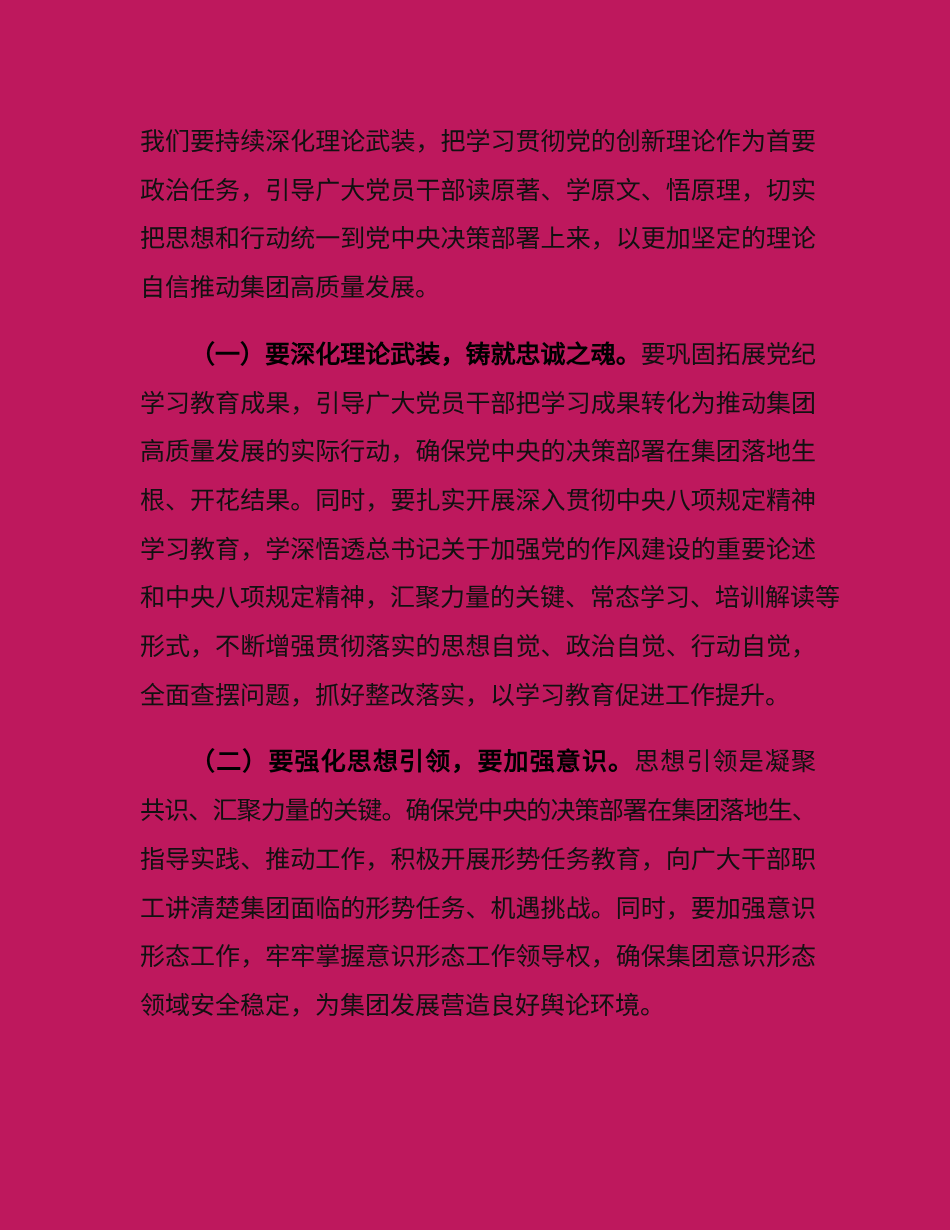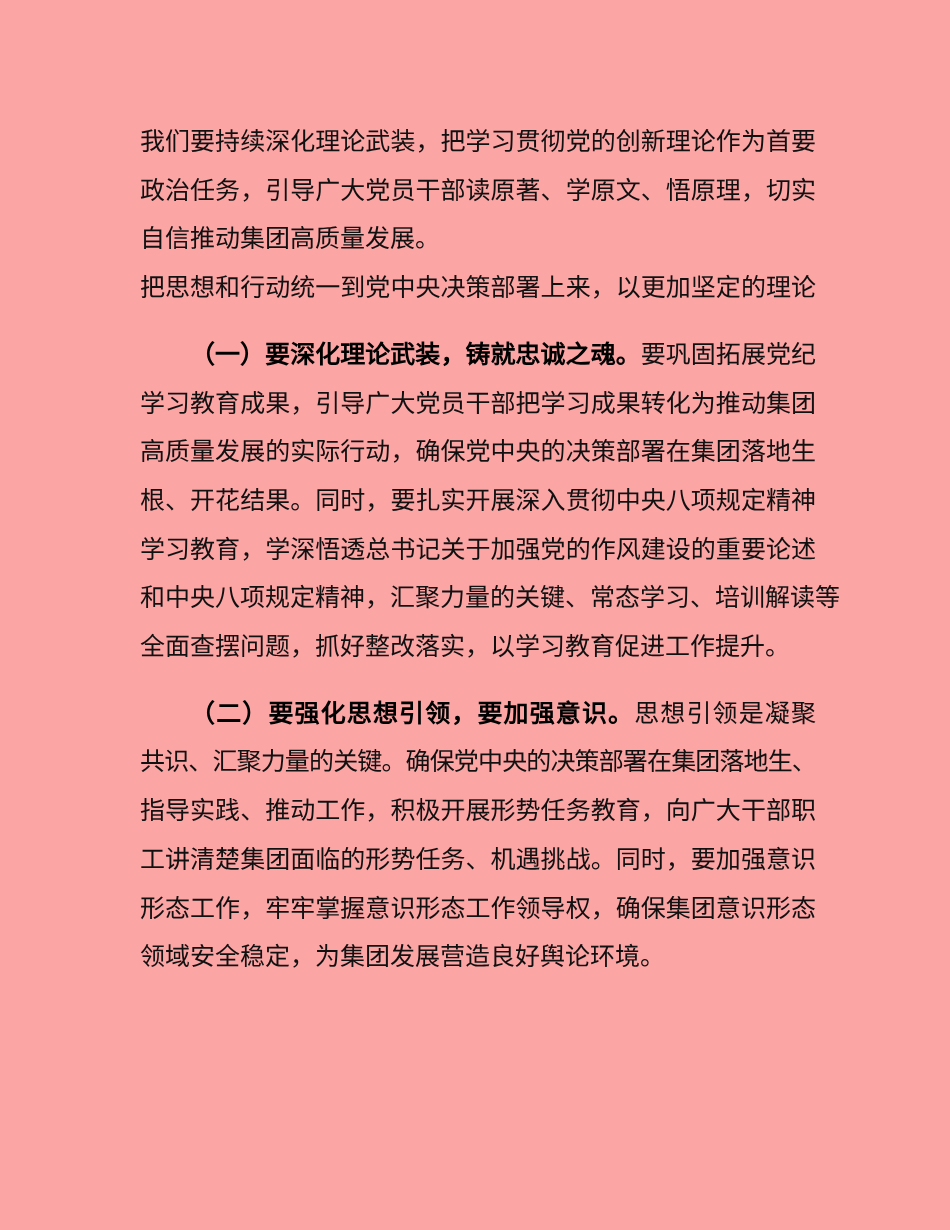--- a/index.html
+++ b/index.html
@@ -9,21 +9,21 @@
   body {
     width: 950px;
     height: 1230px;
     background: #ffffff;
     font-family: "Liberation Serif", serif;
   }
   .page {
     position: relative;
     width: 950px;
     height: 1230px;
-    background: #fca5a5;
+    background: #be185d;
     overflow: hidden;
   }
   .doc {
     position: absolute;
     left: 140px;
     top: 118px;
     width: 676px;
   }
   .paragraph {
     margin: 0 0 17px 0;
@@ -57,30 +57,31 @@
   }
 </style>
 </head>
 <body>
 
 <div class="page">
   <div class="doc">
       <div class="paragraph">
         <div class="line"><span class="seg">我们要持续深化理论武装，把学习贯彻党的创新理论作为首要</span></div>
         <div class="line"><span class="seg">政治任务，引导广大党员干部读原著、学原文、悟原理，切实</span></div>
+        <div class="line"><span class="seg">把思想和行动统一到党中央决策部署上来，以更加坚定的理论</span></div>
         <div class="line last"><span class="seg">自信推动集团高质量发展。</span></div>
-        <div class="line"><span class="seg">把思想和行动统一到党中央决策部署上来，以更加坚定的理论</span></div>
       </div>
       <div class="paragraph">
         <div class="line indent"><span class="seg bold">（一）要深化理论武装，铸就忠诚之魂。</span><span class="seg">要巩固拓展党纪</span></div>
         <div class="line"><span class="seg">学习教育成果，引导广大党员干部把学习成果转化为推动集团</span></div>
         <div class="line"><span class="seg">高质量发展的实际行动，确保党中央的决策部署在集团落地生</span></div>
         <div class="line"><span class="seg">根、开花结果。同时，要扎实开展深入贯彻中央八项规定精神</span></div>
         <div class="line"><span class="seg">学习教育，学深悟透总书记关于加强党的作风建设的重要论述</span></div>
         <div class="line"><span class="seg">和中央八项规定精神，汇聚力量的关键、常态学习、培训解读等</span></div>
+        <div class="line"><span class="seg">形式，不断增强贯彻落实的思想自觉、政治自觉、行动自觉，</span></div>
         <div class="line last"><span class="seg">全面查摆问题，抓好整改落实，以学习教育促进工作提升。</span></div>
       </div>
       <div class="paragraph">
         <div class="line indent"><span class="seg bold">（二）要强化思想引领，要加强意识。</span><span class="seg">思想引领是凝聚</span></div>
         <div class="line" style="letter-spacing: -0.86px;"><span class="seg">共识、汇聚力量的关键。确保党中央的决策部署在集团落地生、</span></div>
         <div class="line"><span class="seg">指导实践、推动工作，积极开展形势任务教育，向广大干部职</span></div>
         <div class="line"><span class="seg">工讲清楚集团面临的形势任务、机遇挑战。同时，要加强意识</span></div>
         <div class="line"><span class="seg">形态工作，牢牢掌握意识形态工作领导权，确保集团意识形态</span></div>
         <div class="line last"><span class="seg">领域安全稳定，为集团发展营造良好舆论环境。</span></div>
       </div>

